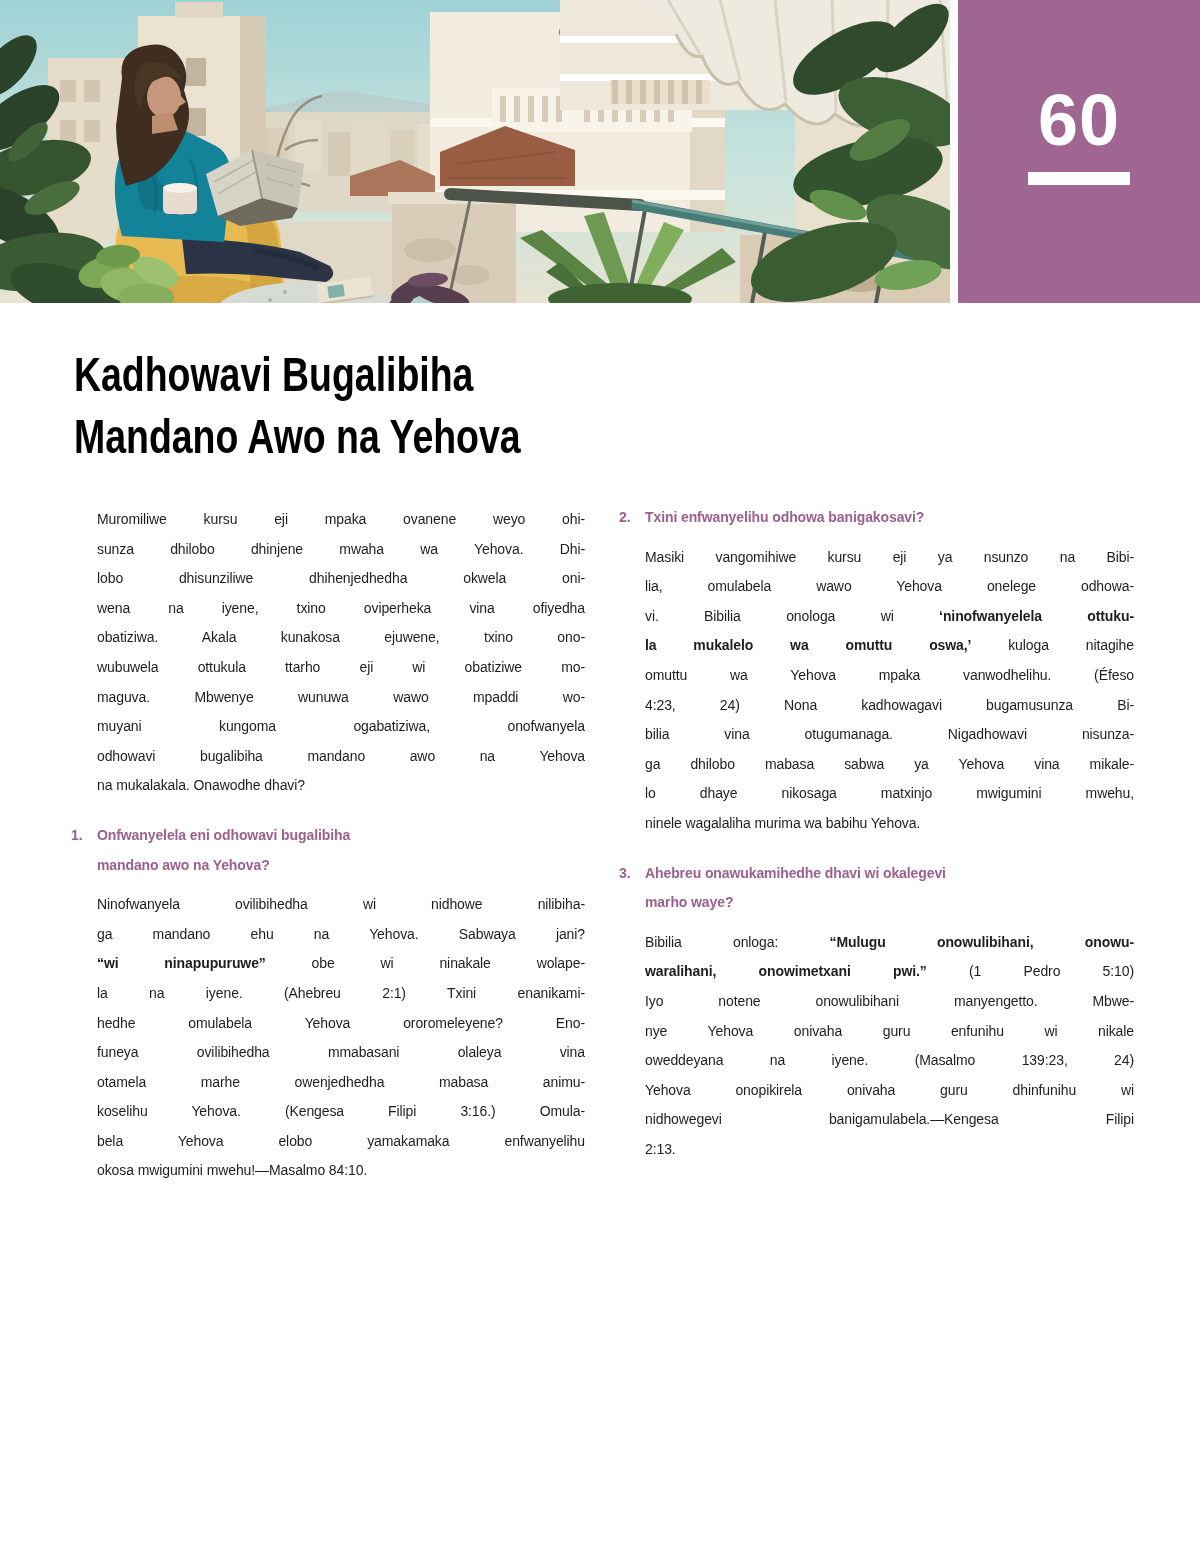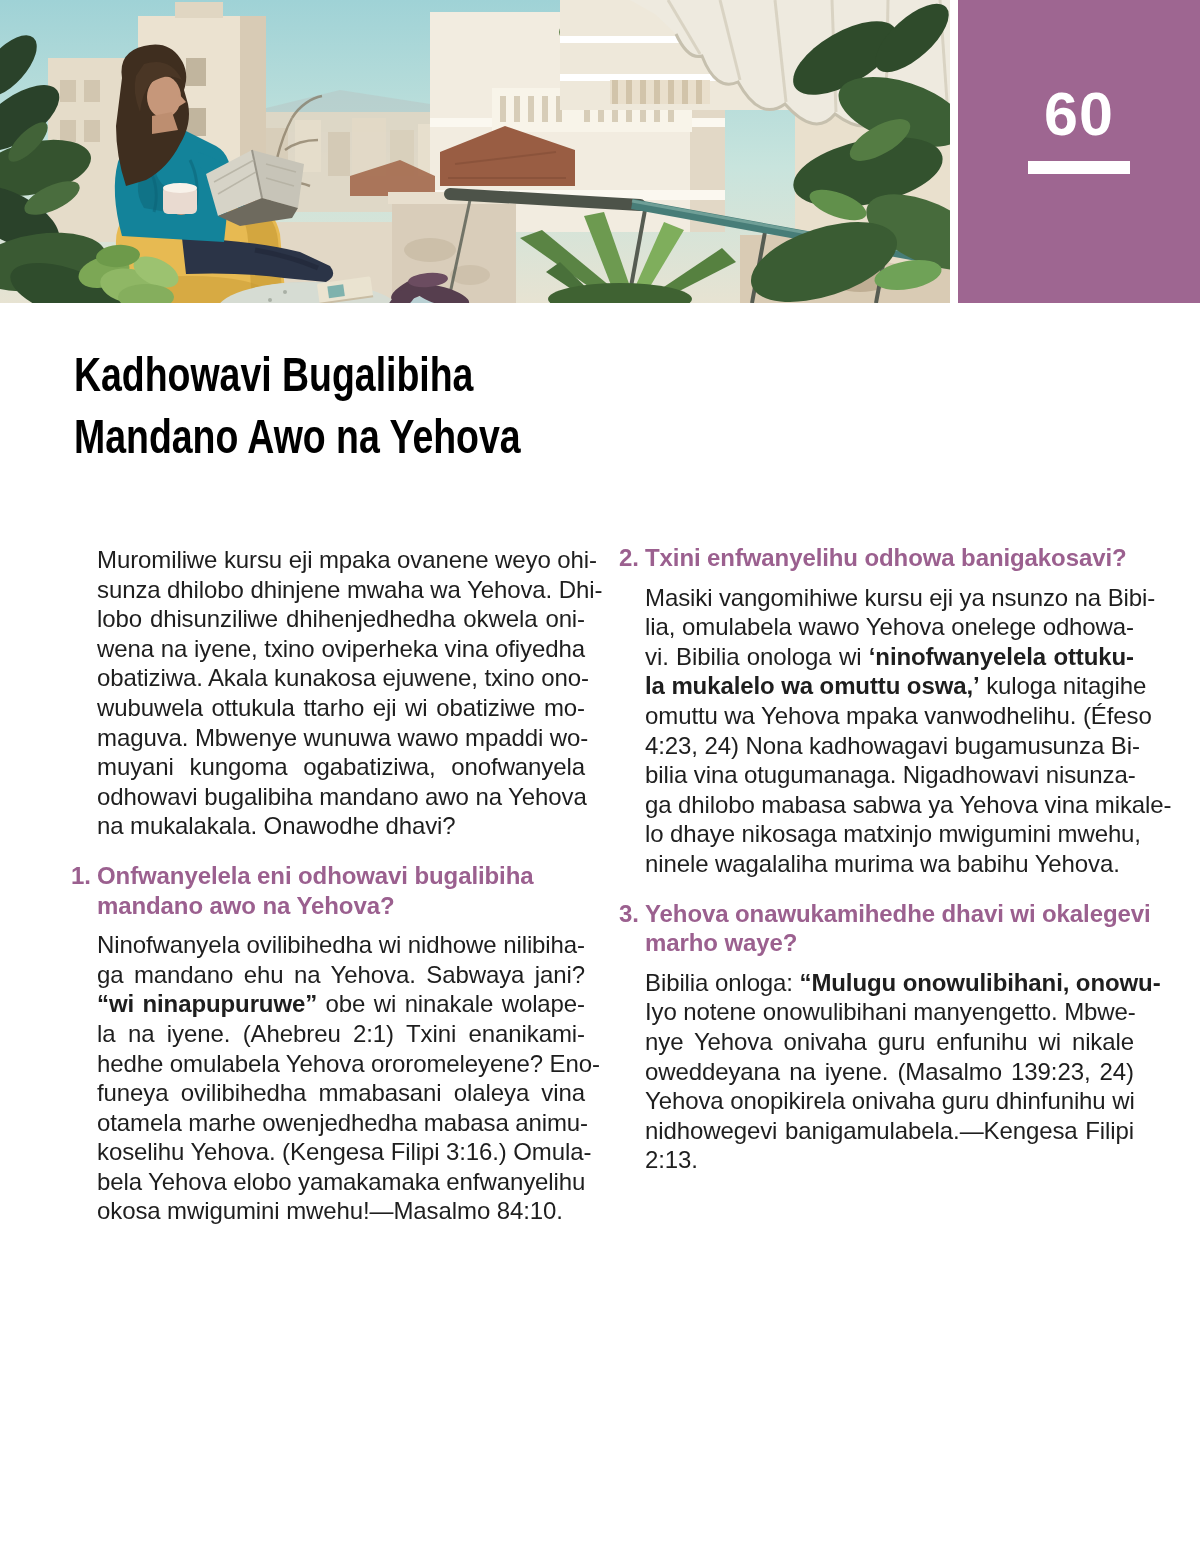--- a/index.html
+++ b/index.html
@@ -4,29 +4,29 @@
 <style>
   html,body{margin:0;padding:0;background:#ffffff;}
   body{width:1200px;height:1543px;font-family:"Liberation Sans",sans-serif;}
   .page{position:relative;width:1200px;height:1543px;background:#fff;overflow:hidden;}
 
   
   .photo{position:absolute;left:0;top:0;width:950px;height:303px;overflow:hidden;}
   .photo svg{display:block;width:100%;height:100%;}
   .badge{position:absolute;left:958px;top:0;width:242px;height:303px;background:#9e6691;
          display:flex;flex-direction:column;align-items:center;}
-  .badge-num{margin-top:84px;font-size:61px;line-height:1;font-weight:bold;color:#ffffff;letter-spacing:1px;}
+  .badge-num{margin-top:84px;font-size:72px;line-height:1;font-weight:bold;color:#ffffff;letter-spacing:1px;}
   .badge-bar{width:102px;height:13px;background:#ffffff;margin-top:16px;}
 
   
   .title{position:absolute;left:74px;top:344px;margin:0;font-size:48px;line-height:62px;
          font-weight:bold;color:#000;transform:scaleX(0.78);transform-origin:0 0;white-space:nowrap;}
 
   
-  .col{position:absolute;font-size:24px;line-height:29.6px;color:#1e1e1e;letter-spacing:-0.1px;margin-top:40px;}
+  .col{position:absolute;font-size:14px;line-height:29.6px;color:#1e1e1e;letter-spacing:-0.1px;}
   .col-left{left:97px;top:505px;width:488px;}
   .col-right{left:645px;top:503px;width:489px;}
 
   .para{margin:0;}
   .pline{text-align:justify;text-align-last:justify;white-space:nowrap;}
   .pline.last{text-align:right;text-align-last:left;}
   .pline b,.qline b{font-weight:bold;}
 
   .question{position:relative;margin:20px 0 10px -26px;padding-left:26px;
             color:#9b608f;font-weight:bold;}
@@ -334,25 +334,26 @@
         <div class="pline"><b>la mukalelo wa omuttu oswa,’</b> kuloga nitagihe</div>
         <div class="pline">omuttu wa Yehova mpaka vanwodhelihu. (Éfeso</div>
         <div class="pline">4:23, 24) Nona kadhowagavi bugamusunza Bi-</div>
         <div class="pline">bilia vina otugumanaga. Nigadhowavi nisunza-</div>
         <div class="pline">ga dhilobo mabasa sabwa ya Yehova vina mikale-</div>
         <div class="pline">lo dhaye nikosaga matxinjo mwigumini mwehu,</div>
         <div class="pline last">ninele wagalaliha murima wa babihu Yehova.</div>
       </div>
       <div class="question">
         <span class="qnum">3.</span>
-        <div class="qline">Yehova onawukamihedhe dhavi wi okalegevi</div>
+        <div class="qline">Ahebreu onawukamihedhe dhavi wi okalegevi</div>
         <div class="qline">marho waye?</div>
       </div>
       <div class="para">
         <div class="pline">Bibilia onloga: <b>“Mulugu onowulibihani, onowu-</b></div>
+        <div class="pline"><b>waralihani, onowimetxani pwi.”</b> (1 Pedro 5:10)</div>
         <div class="pline">Iyo notene onowulibihani manyengetto. Mbwe-</div>
         <div class="pline">nye Yehova onivaha guru enfunihu wi nikale</div>
         <div class="pline">oweddeyana na iyene. (Masalmo 139:23, 24)</div>
         <div class="pline">Yehova onopikirela onivaha guru dhinfunihu wi</div>
         <div class="pline">nidhowegevi banigamulabela.—Kengesa Filipi</div>
         <div class="pline last">2:13.</div>
       </div>
     </div>
 
 </div>

